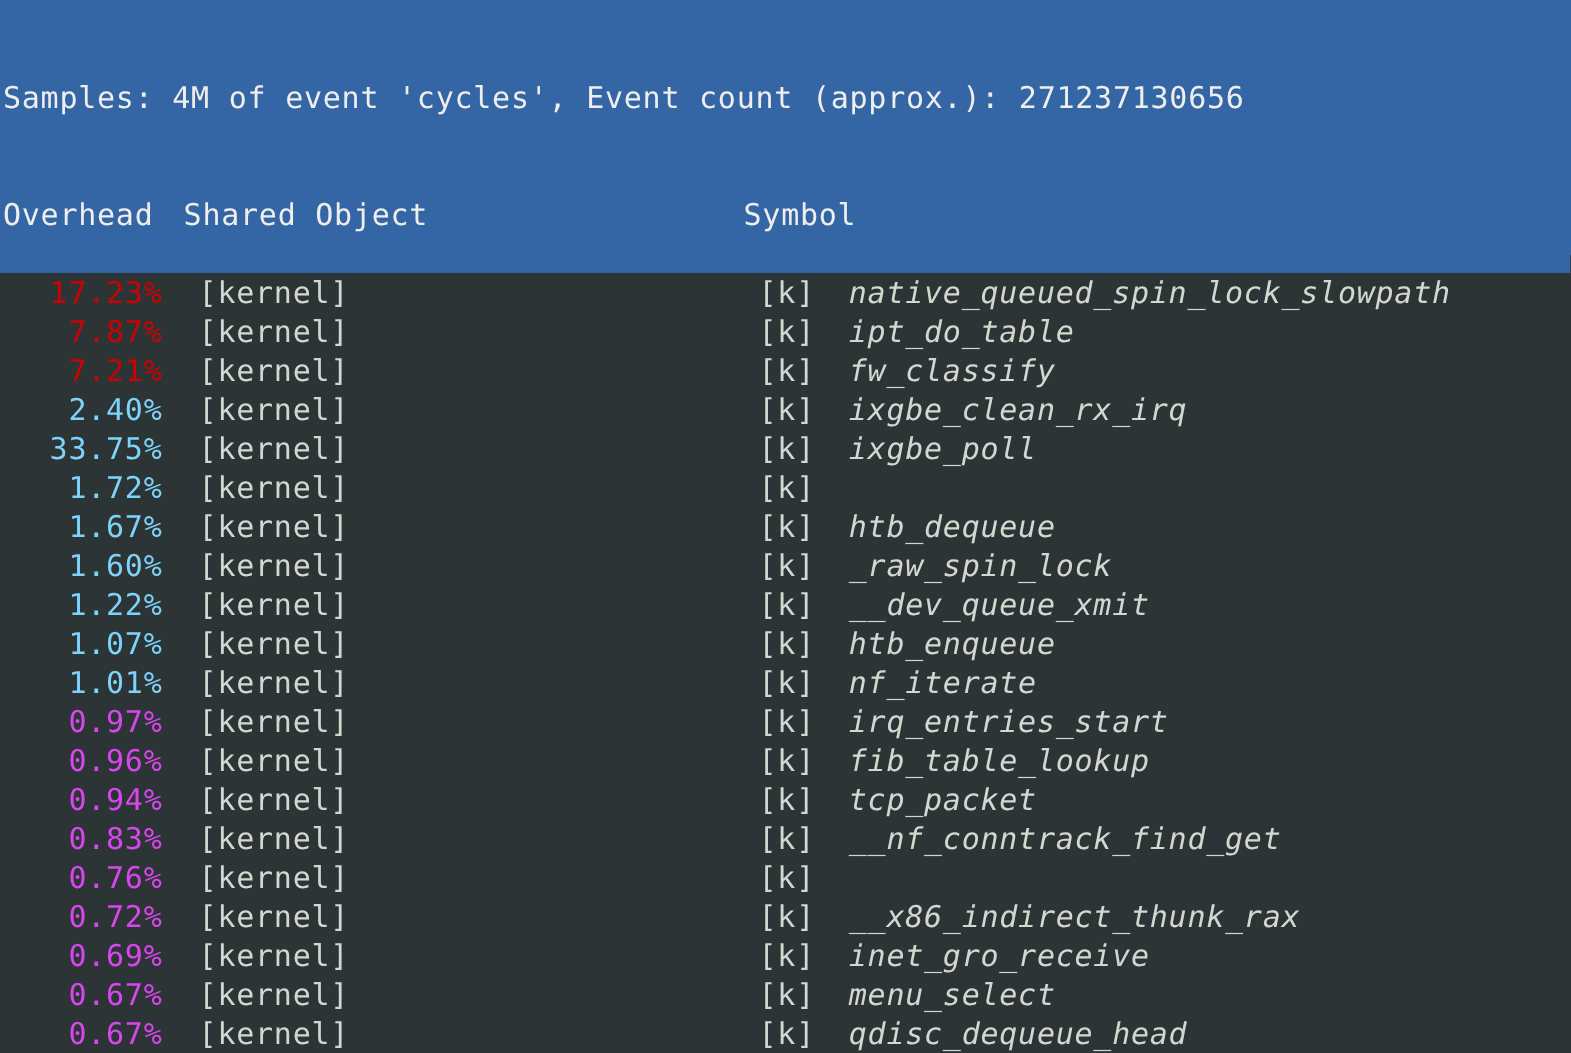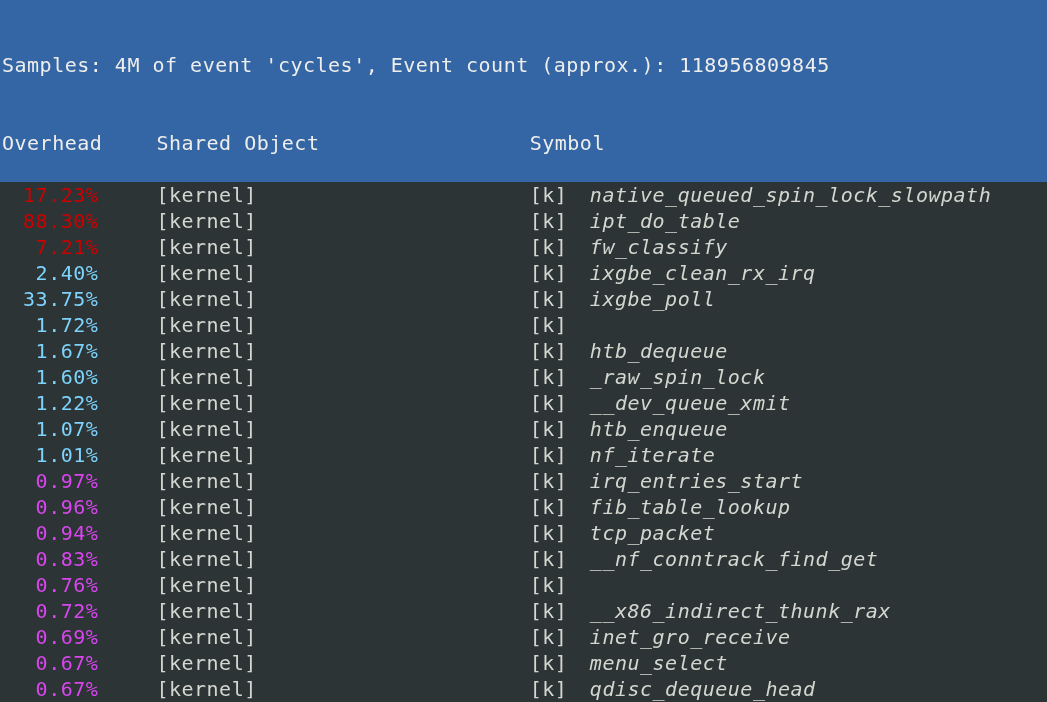--- a/index.html
+++ b/index.html
@@ -18,36 +18,35 @@
       overflow: hidden;
       letter-spacing: 0.5px;
     }
     .header {
       background: #3465a4;
       color: #eeeeec;
       padding: 0 2px;
       white-space: pre;
     }
     .rows {
-      padding: 0 2px;
+      padding: 0 12px;
     }
     .row {
       white-space: pre;
       display: flex;
     }
     .overhead {
       display: inline-block;
       width: 8ch;
       text-align: right;
     }
     .shared {
       display: inline-block;
       width: 33ch;
       padding-left: 2ch;
-      margin-left: 34px;
     }
     .symtag {
       display: inline-block;
       width: 3ch;
     }
     .gap {
       display: inline-block;
       width: 2ch;
     }
     .symbol {
@@ -55,27 +54,27 @@
       font-style: italic;
     }
     .c-red { color: #cc0000; }
     .c-olive { color: #7dd3fc; }
     .c-green { color: #d946ef; }
   </style>
 </head>
 <body>
 
 <div class="header">
-  <div>Samples: 4M of event 'cycles', Event count (approx.): 118956809845</div>
+  <div>Samples: 4M of event 'cycles', Event count (approx.): 271237130656</div>
   <div><span class="overhead" style="text-align:right">Overhead</span><span class="shared">Shared Object</span><span>Symbol</span></div>
 </div>
 
 <div class="rows" id="perf-rows">
     <div class="row"><span class="overhead c-red">17.23%</span><span class="shared">[kernel]</span><span class="symtag">[k]</span><span class="gap">  </span><span class="symbol">native_queued_spin_lock_slowpath</span></div>
-    <div class="row"><span class="overhead c-red">88.30%</span><span class="shared">[kernel]</span><span class="symtag">[k]</span><span class="gap">  </span><span class="symbol">ipt_do_table</span></div>
+    <div class="row"><span class="overhead c-red">7.87%</span><span class="shared">[kernel]</span><span class="symtag">[k]</span><span class="gap">  </span><span class="symbol">ipt_do_table</span></div>
     <div class="row"><span class="overhead c-red">7.21%</span><span class="shared">[kernel]</span><span class="symtag">[k]</span><span class="gap">  </span><span class="symbol">fw_classify</span></div>
     <div class="row"><span class="overhead c-olive">2.40%</span><span class="shared">[kernel]</span><span class="symtag">[k]</span><span class="gap">  </span><span class="symbol">ixgbe_clean_rx_irq</span></div>
     <div class="row"><span class="overhead c-olive">33.75%</span><span class="shared">[kernel]</span><span class="symtag">[k]</span><span class="gap">  </span><span class="symbol">ixgbe_poll</span></div>
     <div class="row"><span class="overhead c-olive">1.72%</span><span class="shared">[kernel]</span><span class="symtag">[k]</span><span class="gap">  </span></div>
     <div class="row"><span class="overhead c-olive">1.67%</span><span class="shared">[kernel]</span><span class="symtag">[k]</span><span class="gap">  </span><span class="symbol">htb_dequeue</span></div>
     <div class="row"><span class="overhead c-olive">1.60%</span><span class="shared">[kernel]</span><span class="symtag">[k]</span><span class="gap">  </span><span class="symbol">_raw_spin_lock</span></div>
     <div class="row"><span class="overhead c-olive">1.22%</span><span class="shared">[kernel]</span><span class="symtag">[k]</span><span class="gap">  </span><span class="symbol">__dev_queue_xmit</span></div>
     <div class="row"><span class="overhead c-olive">1.07%</span><span class="shared">[kernel]</span><span class="symtag">[k]</span><span class="gap">  </span><span class="symbol">htb_enqueue</span></div>
     <div class="row"><span class="overhead c-olive">1.01%</span><span class="shared">[kernel]</span><span class="symtag">[k]</span><span class="gap">  </span><span class="symbol">nf_iterate</span></div>
     <div class="row"><span class="overhead c-green">0.97%</span><span class="shared">[kernel]</span><span class="symtag">[k]</span><span class="gap">  </span><span class="symbol">irq_entries_start</span></div>

